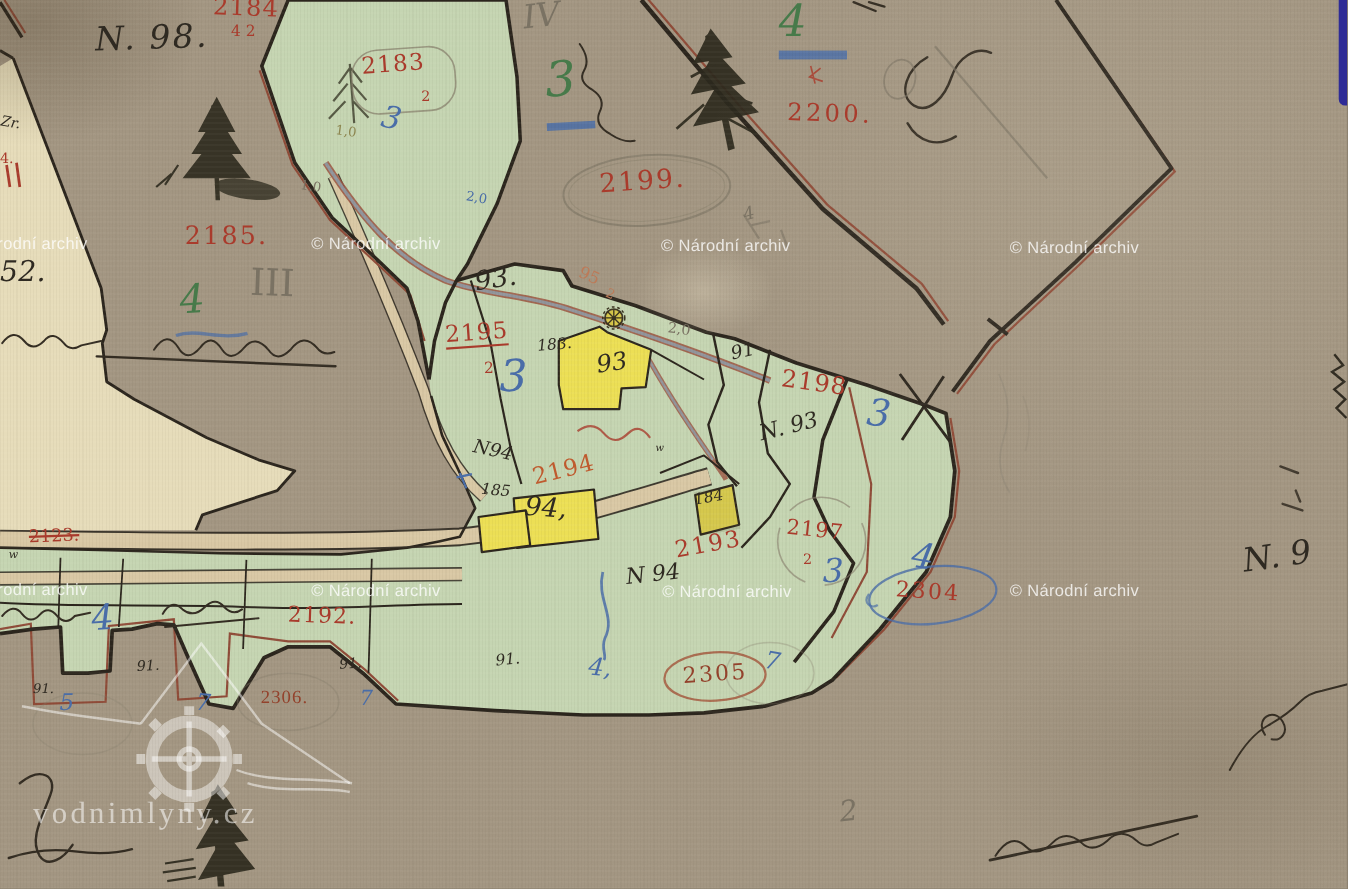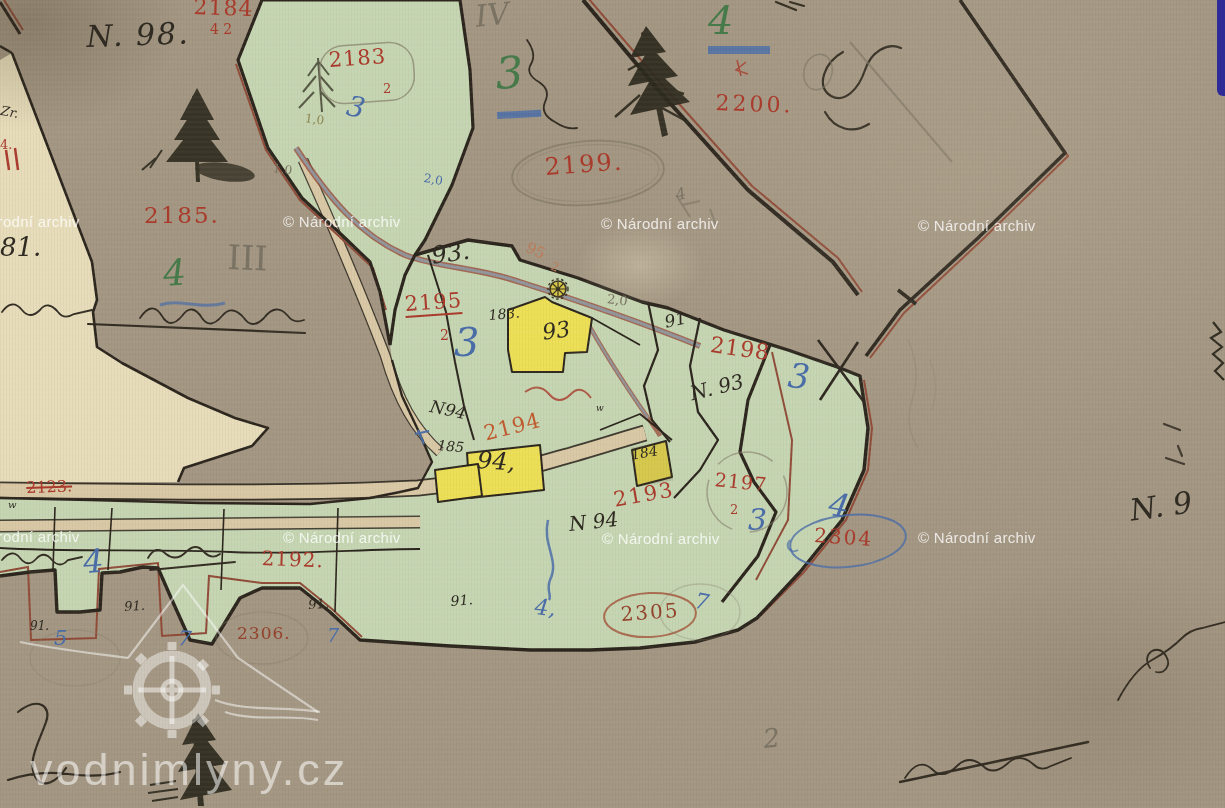--- a/index.html
+++ b/index.html
@@ -15,23 +15,23 @@
       radial-gradient(90px 60px at 640px 265px, rgba(235,225,200,.35), transparent 70%);}
   svg{position:absolute;left:0;top:0;}
   #labels span{position:absolute;white-space:pre;line-height:1;
     font-family:"DejaVu Serif",serif;transform-origin:left top;}
   #labels span.cur{font-style:italic;}
   #labels span.u{border-bottom:2px solid currentColor;padding-bottom:1px;}
   #labels span.st{text-decoration:line-through;text-decoration-thickness:2px;}
   #watermarks span.wm{position:absolute;white-space:pre;
     font-family:"Liberation Sans","DejaVu Sans",sans-serif;
     font-size:15px;color:rgba(255,255,255,.78);letter-spacing:.3px;}
-  #logo-text{position:absolute;left:30px;top:744px;
-    font-family:Liberation Sans, sans-serif;font-weight:200;
-    font-size:45px;letter-spacing:3px;color:rgba(255,255,255,.55);}
+  #logo-text{position:absolute;left:30px;top:724px;
+    font-family:Liberation Serif, serif;font-weight:200;
+    font-size:28px;letter-spacing:3px;color:rgba(255,255,255,.55);}
   #ui-fragment{position:absolute;right:0;top:0;width:8px;height:96px;
     background:#2e2b96;border-radius:0 0 0 6px;}
 </style>
 </head>
 <body>
 
 <div id="stage">
 
 <svg width="1225" height="808" viewBox="0 0 1225 808">
   <defs>
@@ -200,21 +200,21 @@
       <path d="M20,642 C60,650 100,654 128,658"></path>
       <path d="M215,700 C245,712 285,706 320,712 M225,712 C255,722 290,714 318,720"></path>
     </g>
   </g>
 </svg>
 
 <div class="tex"></div>
 
 <div id="labels">
       <span class="cur" style="left: 86px; top: 22px; font-size: 30px; color: rgb(47, 42, 34); transform: rotate(-2deg); letter-spacing: 2px;">N. 98.</span>
-      <span class="cur" style="left: 0px; top: 234px; font-size: 26px; color: rgb(47, 42, 34);">81.</span>
+      <span class="cur" style="left: 0px; top: 234px; font-size: 26px; color: rgb(47, 42, 34);">52.</span>
       <span class="cur" style="left: 2px; top: 104px; font-size: 13px; color: rgb(47, 42, 34); transform: rotate(10deg);">Zr.</span>
       <span class="cur" style="left: 430px; top: 244px; font-size: 24px; color: rgb(47, 42, 34); transform: rotate(-8deg);">93.</span>
       <span class="cur" style="left: 488px; top: 308px; font-size: 14px; color: rgb(47, 42, 34); transform: rotate(-5deg);">183.</span>
       <span class="cur" style="left: 541px; top: 322px; font-size: 22px; color: rgb(47, 42, 34); transform: rotate(-8deg);">93</span>
       <span class="cur" style="left: 432px; top: 398px; font-size: 17px; color: rgb(47, 42, 34); transform: rotate(12deg);">N94</span>
       <span class="cur" style="left: 438px; top: 438px; font-size: 14px; color: rgb(47, 42, 34); transform: rotate(5deg);">185</span>
       <span class="cur" style="left: 478px; top: 448px; font-size: 24px; color: rgb(47, 42, 34); transform: rotate(4deg);">94,</span>
       <span class="cur" style="left: 630px; top: 448px; font-size: 14px; color: rgb(47, 42, 34); transform: rotate(-10deg);">184</span>
       <span class="cur" style="left: 568px; top: 514px; font-size: 20px; color: rgb(47, 42, 34); transform: rotate(-6deg);">N 94</span>
       <span class="cur" style="left: 663px; top: 314px; font-size: 17px; color: rgb(47, 42, 34); transform: rotate(-12deg);">91</span>
@@ -225,33 +225,33 @@
       <span class="cur" style="left: 450px; top: 594px; font-size: 14px; color: rgb(47, 42, 34); transform: rotate(-5deg);">91.</span>
       <span class="cur" style="left: 8px; top: 500px; font-size: 10px; color: rgb(47, 42, 34);">w</span>
       <span class="cur" style="left: 596px; top: 404px; font-size: 9px; color: rgb(47, 42, 34);">w</span>
       <span class="cur" style="left: 1128px; top: 496px; font-size: 30px; color: rgb(47, 42, 34); transform: rotate(-8deg);">N. 9</span>
       <span style="left: 194px; top: -4px; font-size: 22px; color: rgb(169, 59, 44); transform: rotate(2deg); letter-spacing: 1px;">2184</span>
       <span style="left: 210px; top: 22px; font-size: 14px; color: rgb(169, 59, 44);">4 2</span>
       <span style="left: 328px; top: 50px; font-size: 21px; color: rgb(169, 59, 44); transform: rotate(-4deg); letter-spacing: 1px;">2183</span>
       <span style="left: 383px; top: 82px; font-size: 13px; color: rgb(169, 59, 44);">2</span>
       <span style="left: 716px; top: 92px; font-size: 22px; color: rgb(169, 59, 44); transform: rotate(2deg); letter-spacing: 3px;">2200.</span>
       <span style="left: 544px; top: 155px; font-size: 24px; color: rgb(169, 59, 44); transform: rotate(-4deg); letter-spacing: 2px;">2199.</span>
-      <span style="left: 144px; top: 204px; font-size: 23px; color: rgb(169, 59, 44); letter-spacing: 2px;">2185.</span>
+      <span style="left: 168px; top: 204px; font-size: 23px; color: rgb(169, 59, 44); letter-spacing: 2px;">2185.</span>
       <span style="left: 530px; top: 240px; font-size: 15px; color: rgb(188, 122, 88); transform: rotate(25deg);">95</span>
       <span style="left: 554px; top: 260px; font-size: 12px; color: rgb(188, 122, 88); transform: rotate(25deg);">2</span>
       <span class="u" style="left: 404px; top: 294px; font-size: 21px; color: rgb(169, 59, 44); transform: rotate(-4deg); letter-spacing: 1px;">2195</span>
       <span style="left: 440px; top: 328px; font-size: 14px; color: rgb(169, 59, 44);">2</span>
       <span style="left: 712px; top: 334px; font-size: 22px; color: rgb(169, 59, 44); transform: rotate(8deg); letter-spacing: 1px;">2198</span>
       <span style="left: 482px; top: 424px; font-size: 21px; color: rgb(191, 90, 46); transform: rotate(-14deg); letter-spacing: 1px;">2194</span>
       <span style="left: 612px; top: 490px; font-size: 21px; color: rgb(169, 59, 44); transform: rotate(-10deg); letter-spacing: 2px;">2193</span>
       <span style="left: 716px; top: 470px; font-size: 19px; color: rgb(169, 59, 44); transform: rotate(6deg); letter-spacing: 1px;">2197</span>
       <span style="left: 730px; top: 503px; font-size: 13px; color: rgb(169, 59, 44);">2</span>
       <span style="left: 815px; top: 525px; font-size: 20px; color: rgb(169, 59, 44); transform: rotate(4deg); letter-spacing: 2px;">2304</span>
       <span style="left: 262px; top: 548px; font-size: 20px; color: rgb(169, 59, 44); transform: rotate(2deg); letter-spacing: 1px;">2192.</span>
-      <span style="left: 237px; top: 625px; font-size: 17px; color: rgb(147, 66, 44); letter-spacing: 1px;">2306.</span>
+      <span style="left: 237px; top: 625px; font-size: 17px; color: rgb(147, 66, 44); letter-spacing: 1px; font-family: Liberation Serif, serif;">2306.</span>
       <span style="left: 620px; top: 604px; font-size: 20px; color: rgb(147, 66, 44); transform: rotate(-4deg); letter-spacing: 2px;">2305</span>
       <span class="st" style="left: 26px; top: 480px; font-size: 16px; color: rgb(169, 59, 44); transform: rotate(-2deg);">2123.</span>
       <span style="left: 0px; top: 138px; font-size: 13px; color: rgb(169, 59, 44);">4.</span>
       <span class="cur" style="left: 494px; top: 52px; font-size: 44px; color: rgb(71, 122, 74); transform: rotate(-4deg);">3</span>
       <span class="cur" style="left: 708px; top: 0px; font-size: 40px; color: rgb(71, 122, 74);">4</span>
       <span class="cur" style="left: 162px; top: 256px; font-size: 36px; color: rgb(71, 122, 74); transform: rotate(-4deg);">4</span>
       <span class="cur" style="left: 350px; top: 92px; font-size: 28px; color: rgb(74, 109, 168); transform: rotate(12deg);">3</span>
       <span class="cur" style="left: 454px; top: 322px; font-size: 40px; color: rgb(74, 109, 168);">3</span>
       <span class="cur" style="left: 790px; top: 358px; font-size: 34px; color: rgb(74, 109, 168); transform: rotate(6deg);">3</span>
       <span class="cur" style="left: 748px; top: 505px; font-size: 30px; color: rgb(74, 109, 168);">3</span>

